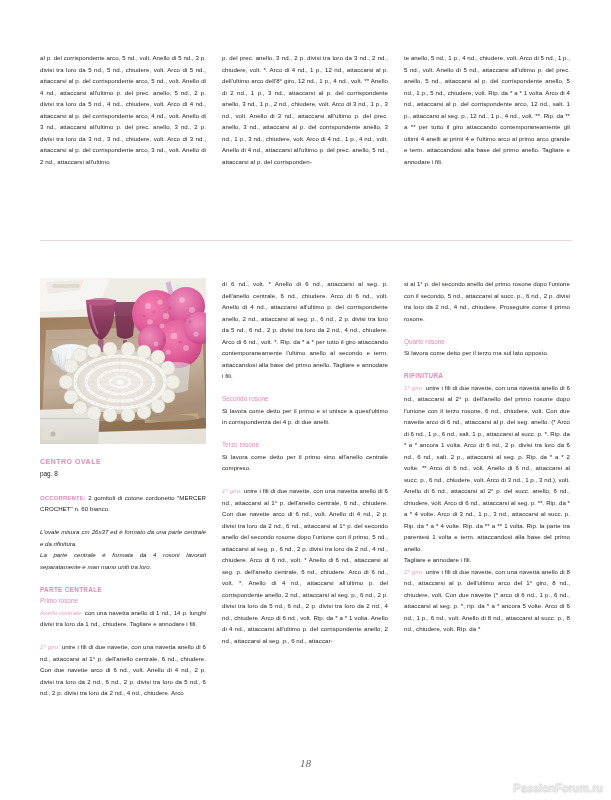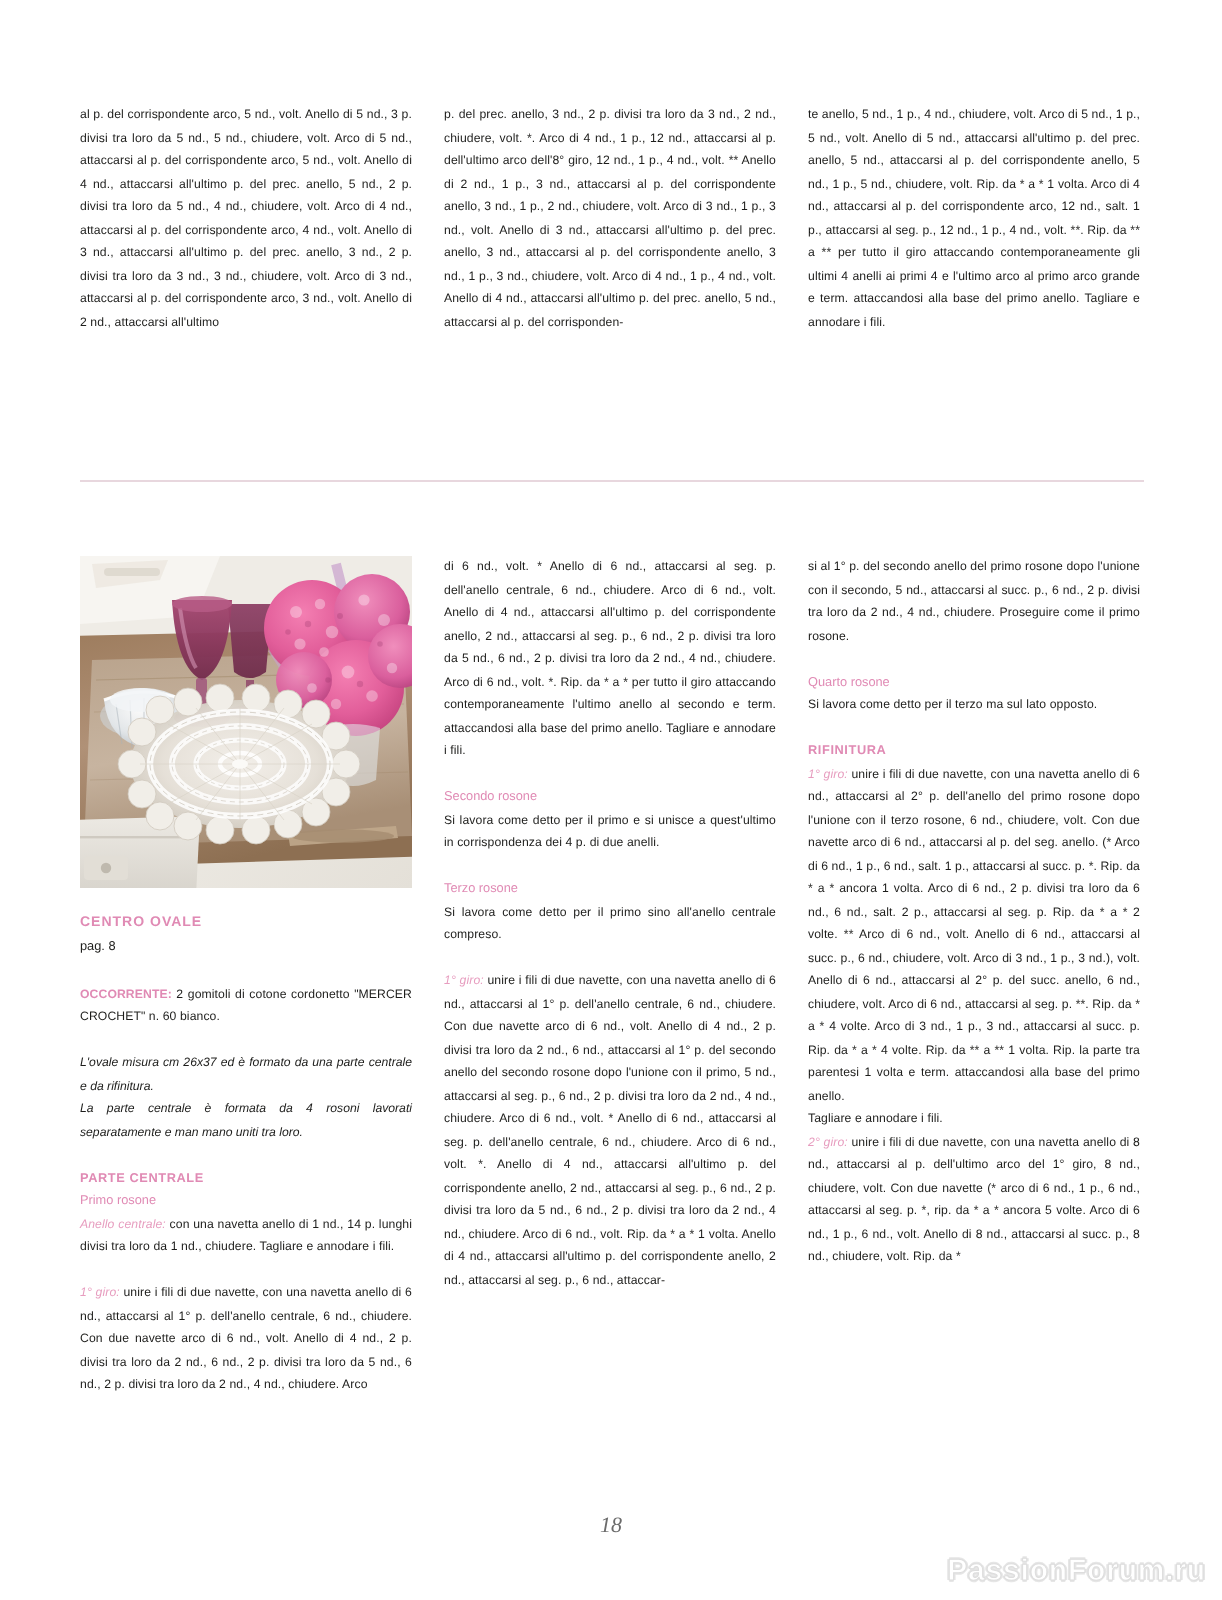--- a/index.html
+++ b/index.html
@@ -136,22 +136,22 @@
     font-style: italic;
     font-size: 11px;
     color: #6b6b6b;
   }
 
   
   .watermark {
     position: absolute;
     right: 8px;
     bottom: 6px;
-    font-size: 15px;
-    font-weight: 700;
+    font-size: 11px;
+    font-weight: 400;
     letter-spacing: 0.4px;
     color: #ffffff;
     text-shadow:
       0 0 1px #d8d8d8,
       1px 0 0 #e6e6e6,
       -1px 0 0 #e6e6e6,
       0 1px 0 #e6e6e6,
       0 -1px 0 #e6e6e6;
     -webkit-text-stroke: 0.5px #dcdcdc;
     opacity: 0.95;

